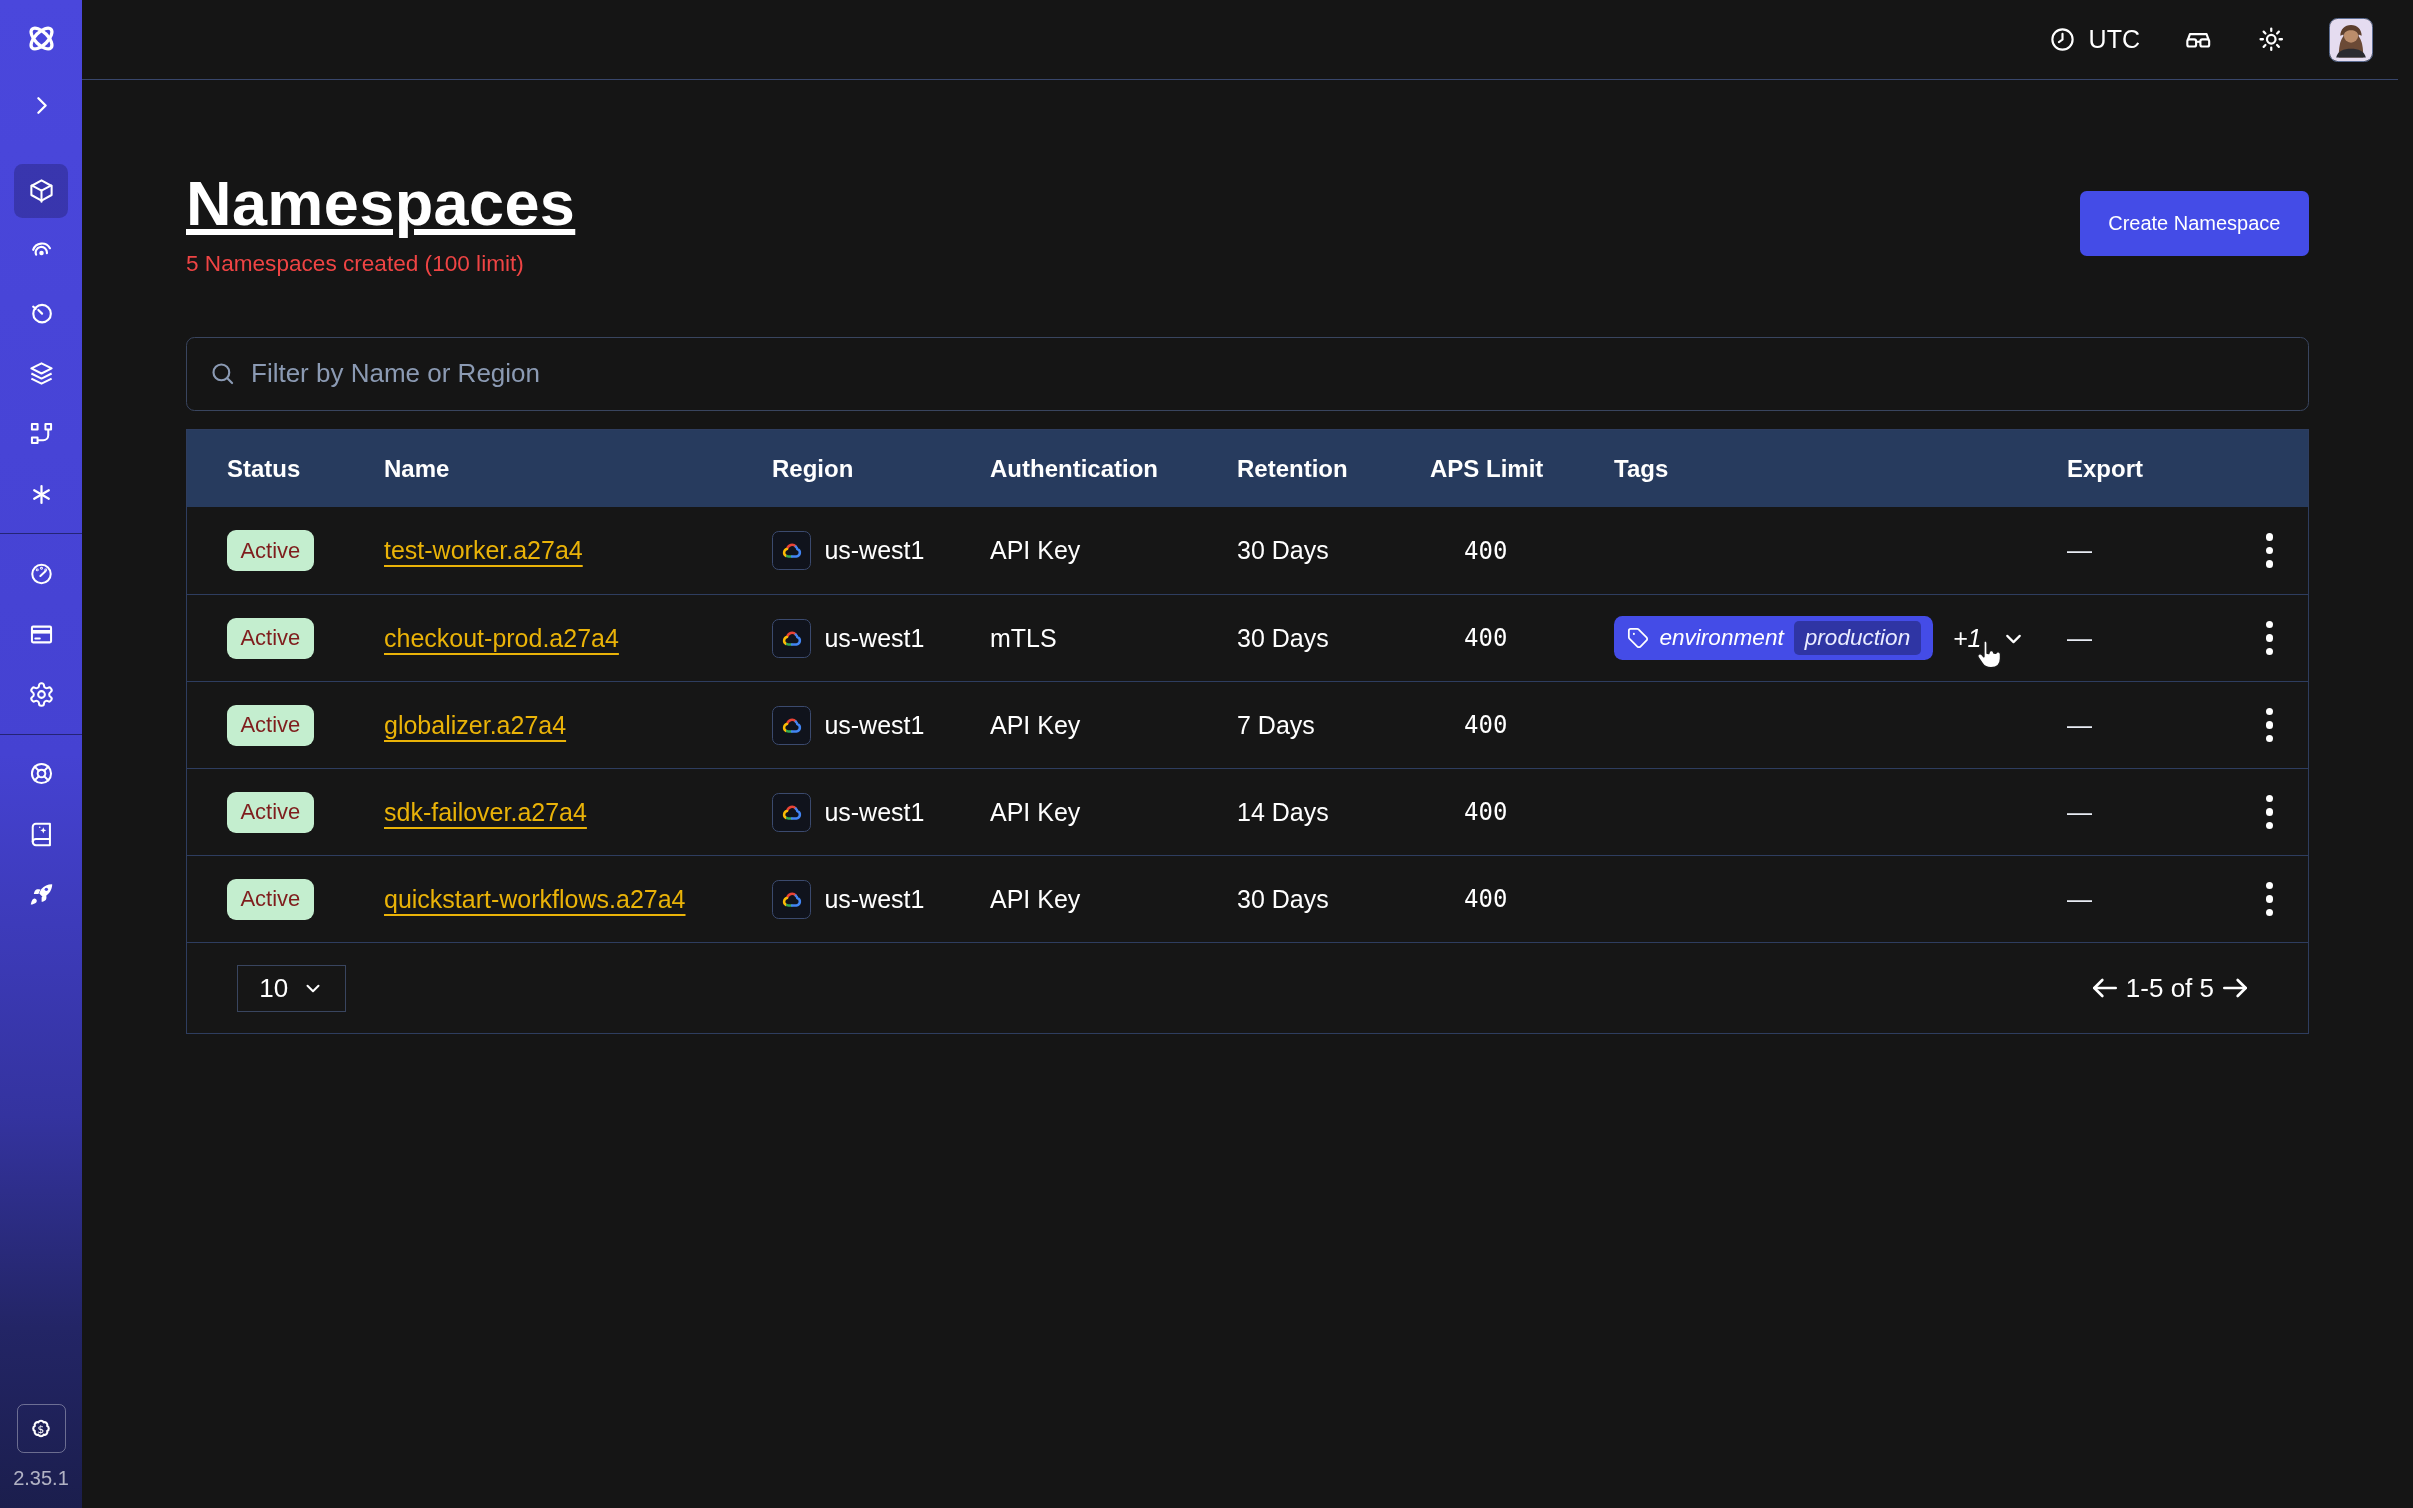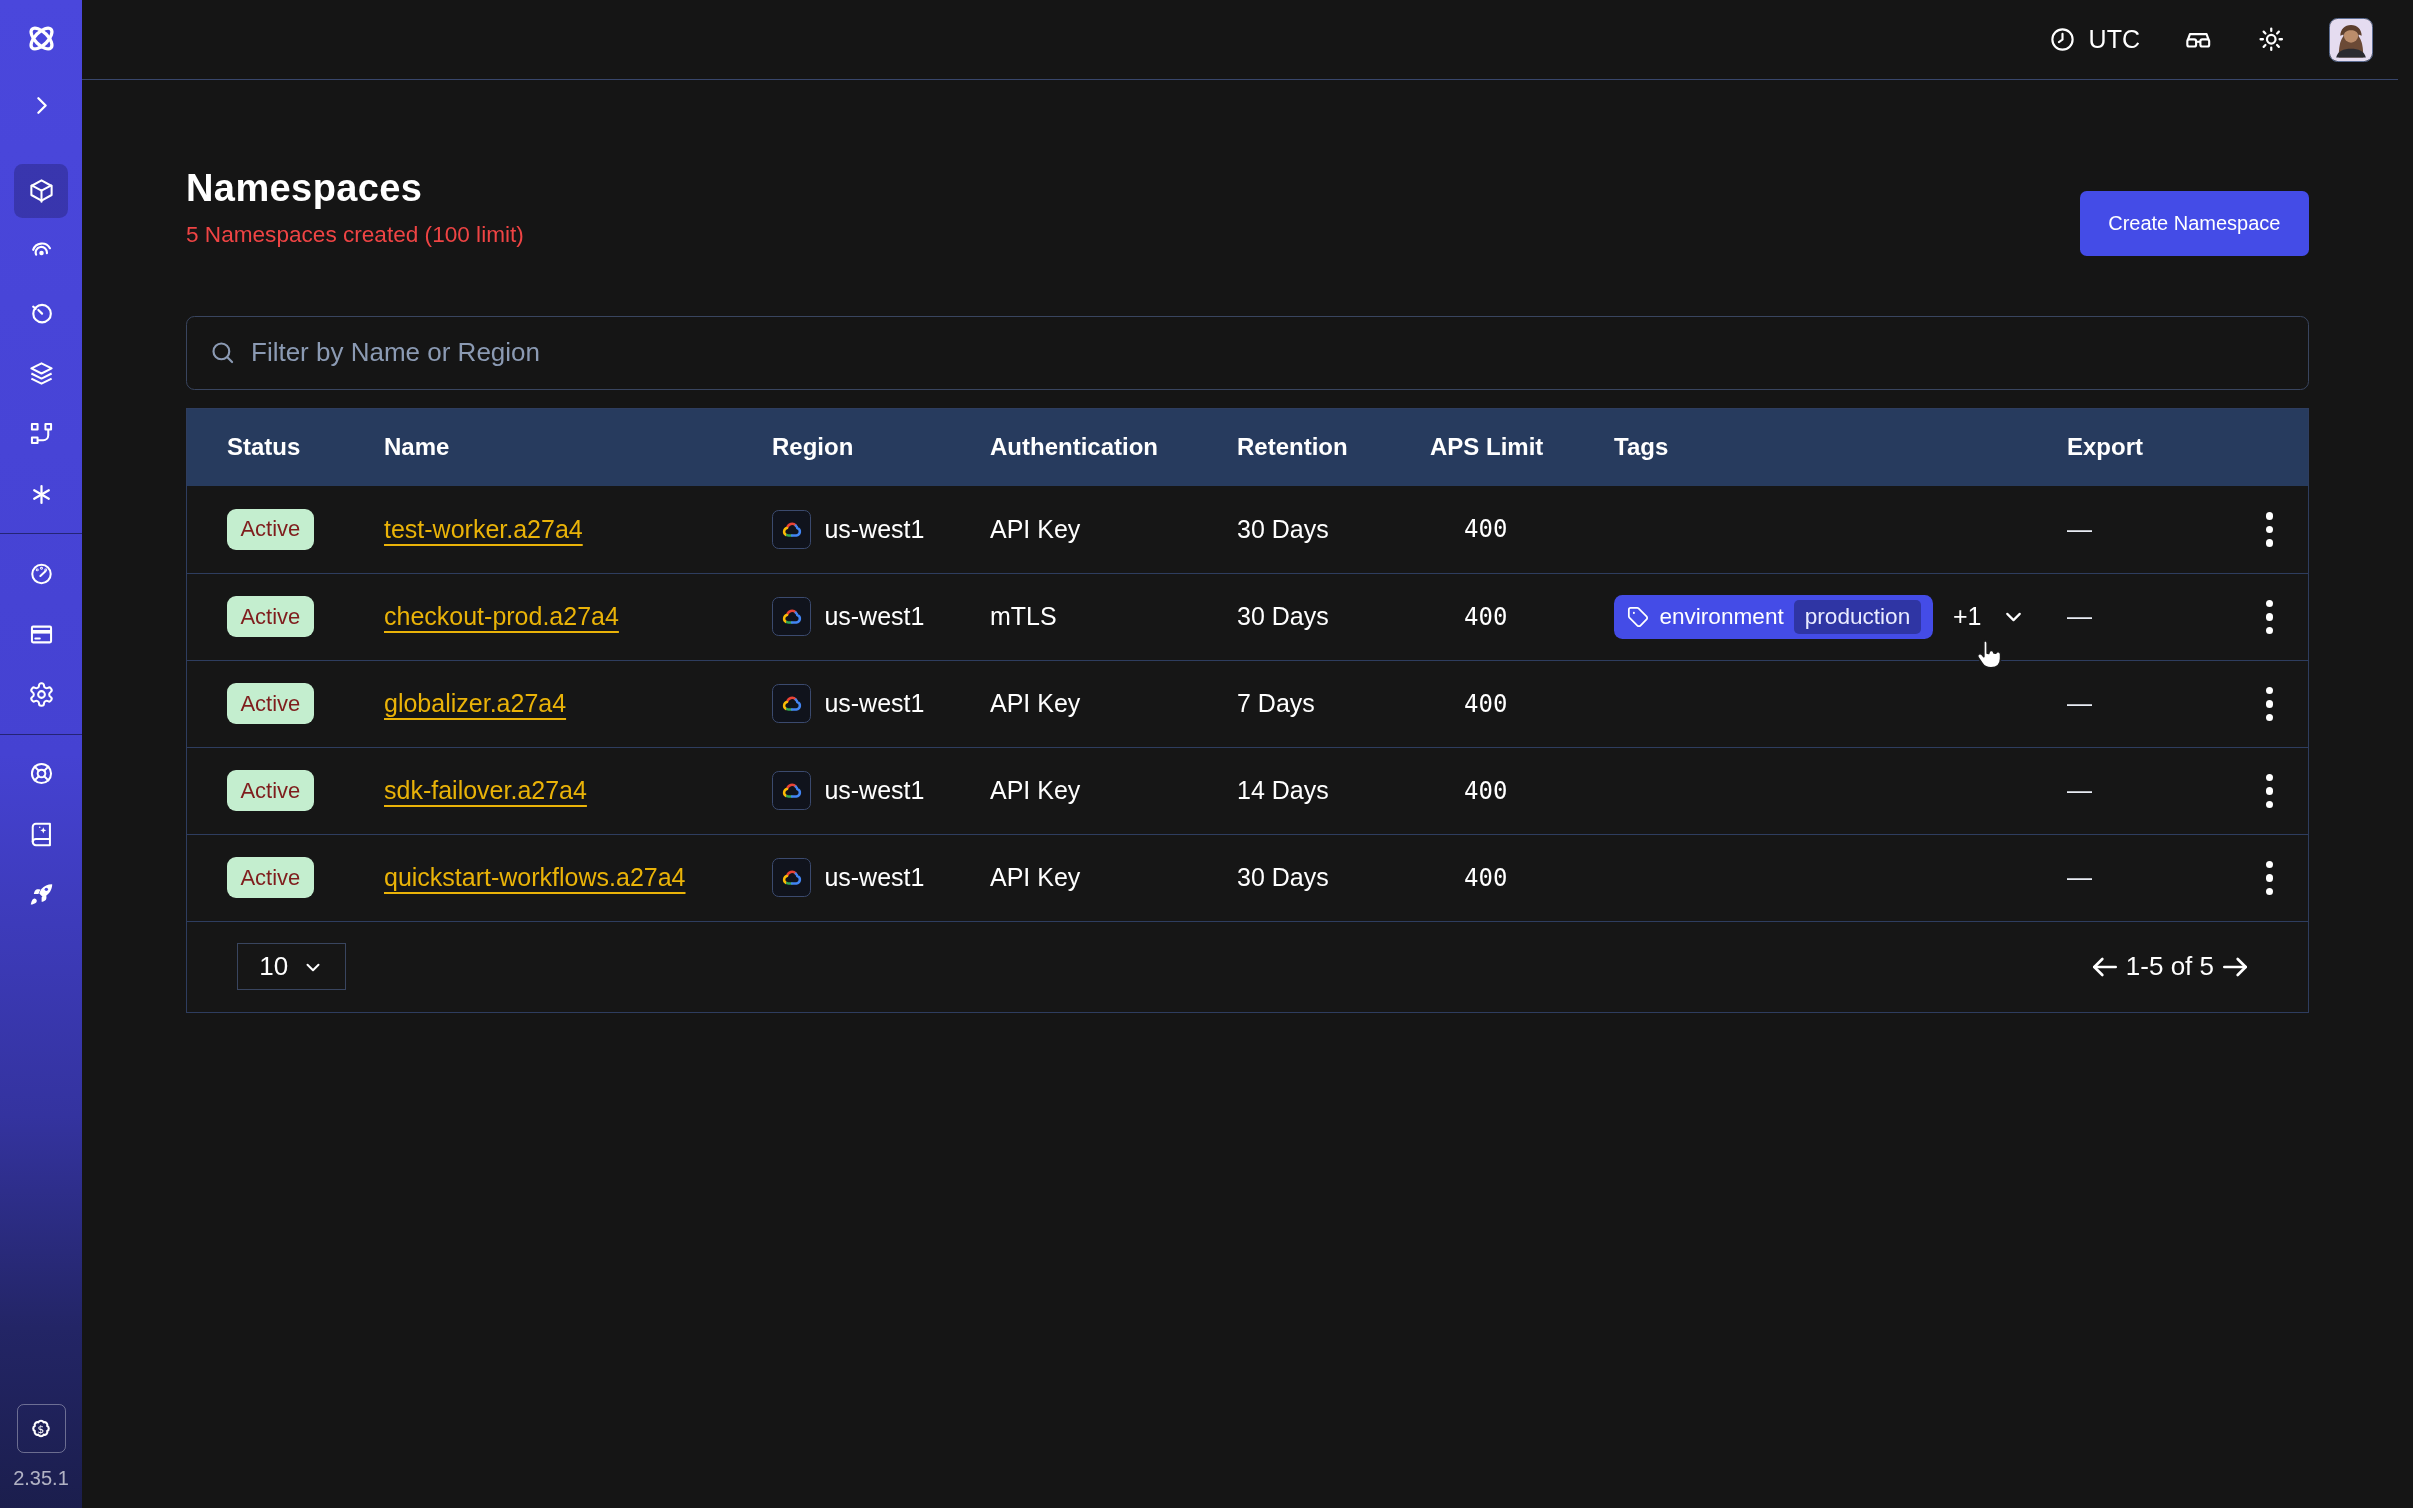--- a/index.html
+++ b/index.html
@@ -27,21 +27,21 @@
     border-bottom:1.7px solid #38466b; display:flex; align-items:center; justify-content:flex-end; gap:44px; padding-right:25px; }
   .tz-group { display:flex; align-items:center; gap:11.7px; cursor:pointer; }
   .tz-label { font-size:25px; }
   .top-icon { width:28.5px; height:28.5px; color:#fff; display:flex; align-items:center; justify-content:center; cursor:pointer; }
   .avatar { width:44px; height:44px; border-radius:8.4px; border:1.7px solid #5c6d92; overflow:hidden; cursor:pointer; }
   .avatar svg { display:block; width:100%; height:100%; }
 
   
   .main { position:absolute; left:82px; top:82px; right:0; bottom:0; padding:0 104px; }
   .page-header { margin-top:85px; display:flex; justify-content:space-between; align-items:flex-start; }
-  .page-title { font-size:38px; font-weight:600; letter-spacing:0.4px; }
+  .page-title { font-size:63px; font-weight:600; letter-spacing:0.4px;text-decoration:underline; }
   .page-subtitle { margin-top:11.7px; font-size:22.6px; color:#ef4444; }
   .btn-primary { background:#444ce7; color:#fff; border:none; border-radius:6.7px; height:65px; padding:0 28.5px;
     font-size:20px; font-family:inherit; cursor:pointer; margin-top:23.5px; }
 
   .search-wrap { margin-top:60px; height:74px; border:1.7px solid #39455f; border-radius:8.4px;
     display:flex; align-items:center; padding:0 22px; gap:15px; background:transparent; }
   .search-wrap svg { color:#8b9ab3; flex:0 0 auto; }
   .search-input { flex:1; background:transparent; border:none; outline:none; color:#e8ecf4;
     font-size:26px; font-family:inherit; }
   .search-input::placeholder { color:#8b9ab3; }
@@ -52,21 +52,21 @@
     align-items:center; padding-left:40px; }
   .thead { height:77px; background:#273b5e; font-size:24px; font-weight:600; }
   .trow { height:87px; background:#161616; border-top:1.7px solid #2e3d5f; font-size:25px; }
   .trow:first-child { border-top:none; }
   .cell { display:flex; align-items:center; }
   .badge { background:#c4eecf; color:#7f1d1d; font-size:22px; font-weight:400; padding:7.5px 13.4px; border-radius:9px; }
   .ns-link { color:#eab308; text-decoration:underline; text-underline-offset:5.9px; text-decoration-thickness:1.7px; cursor:pointer; }
   .gcp-box { width:39px; height:39px; border:1.7px solid #3b4a6e; border-radius:6.7px; background:#10131c;
     display:flex; align-items:center; justify-content:center; margin-right:13.4px; flex:0 0 auto; }
   .aps { font-family:"DejaVu Sans Mono", monospace; font-size:24px; padding-left:34px; }
-  .tags-group { display:flex; align-items:center; gap:20px; }
+  .tags-group { display:flex; align-items:center; gap:20px;font-style:italic; }
   .tag-chip { display:flex; align-items:center; gap:10px; background:#444ce7; border-radius:8.4px;
     height:44px; padding:0 11.7px 0 13.4px; cursor:pointer; }
   .tag-chip svg { color:#fff; }
   .tag-key { font-size:22.6px; color:#fff; }
   .tag-value { background:rgba(0,0,10,0.30); color:#e9ebff; font-size:22.6px; padding:4.2px 11px; border-radius:5px; }
   .tag-more { font-size:25px; color:#fff; cursor:pointer; }
   .tag-caret { color:#fff; cursor:pointer; display:flex; }
   .export-cell { color:#e8ecf4; }
   .kebab-cell { justify-content:center; }
   .kebab { display:flex; flex-direction:column; gap:5.9px; padding:8.4px; cursor:pointer; }

